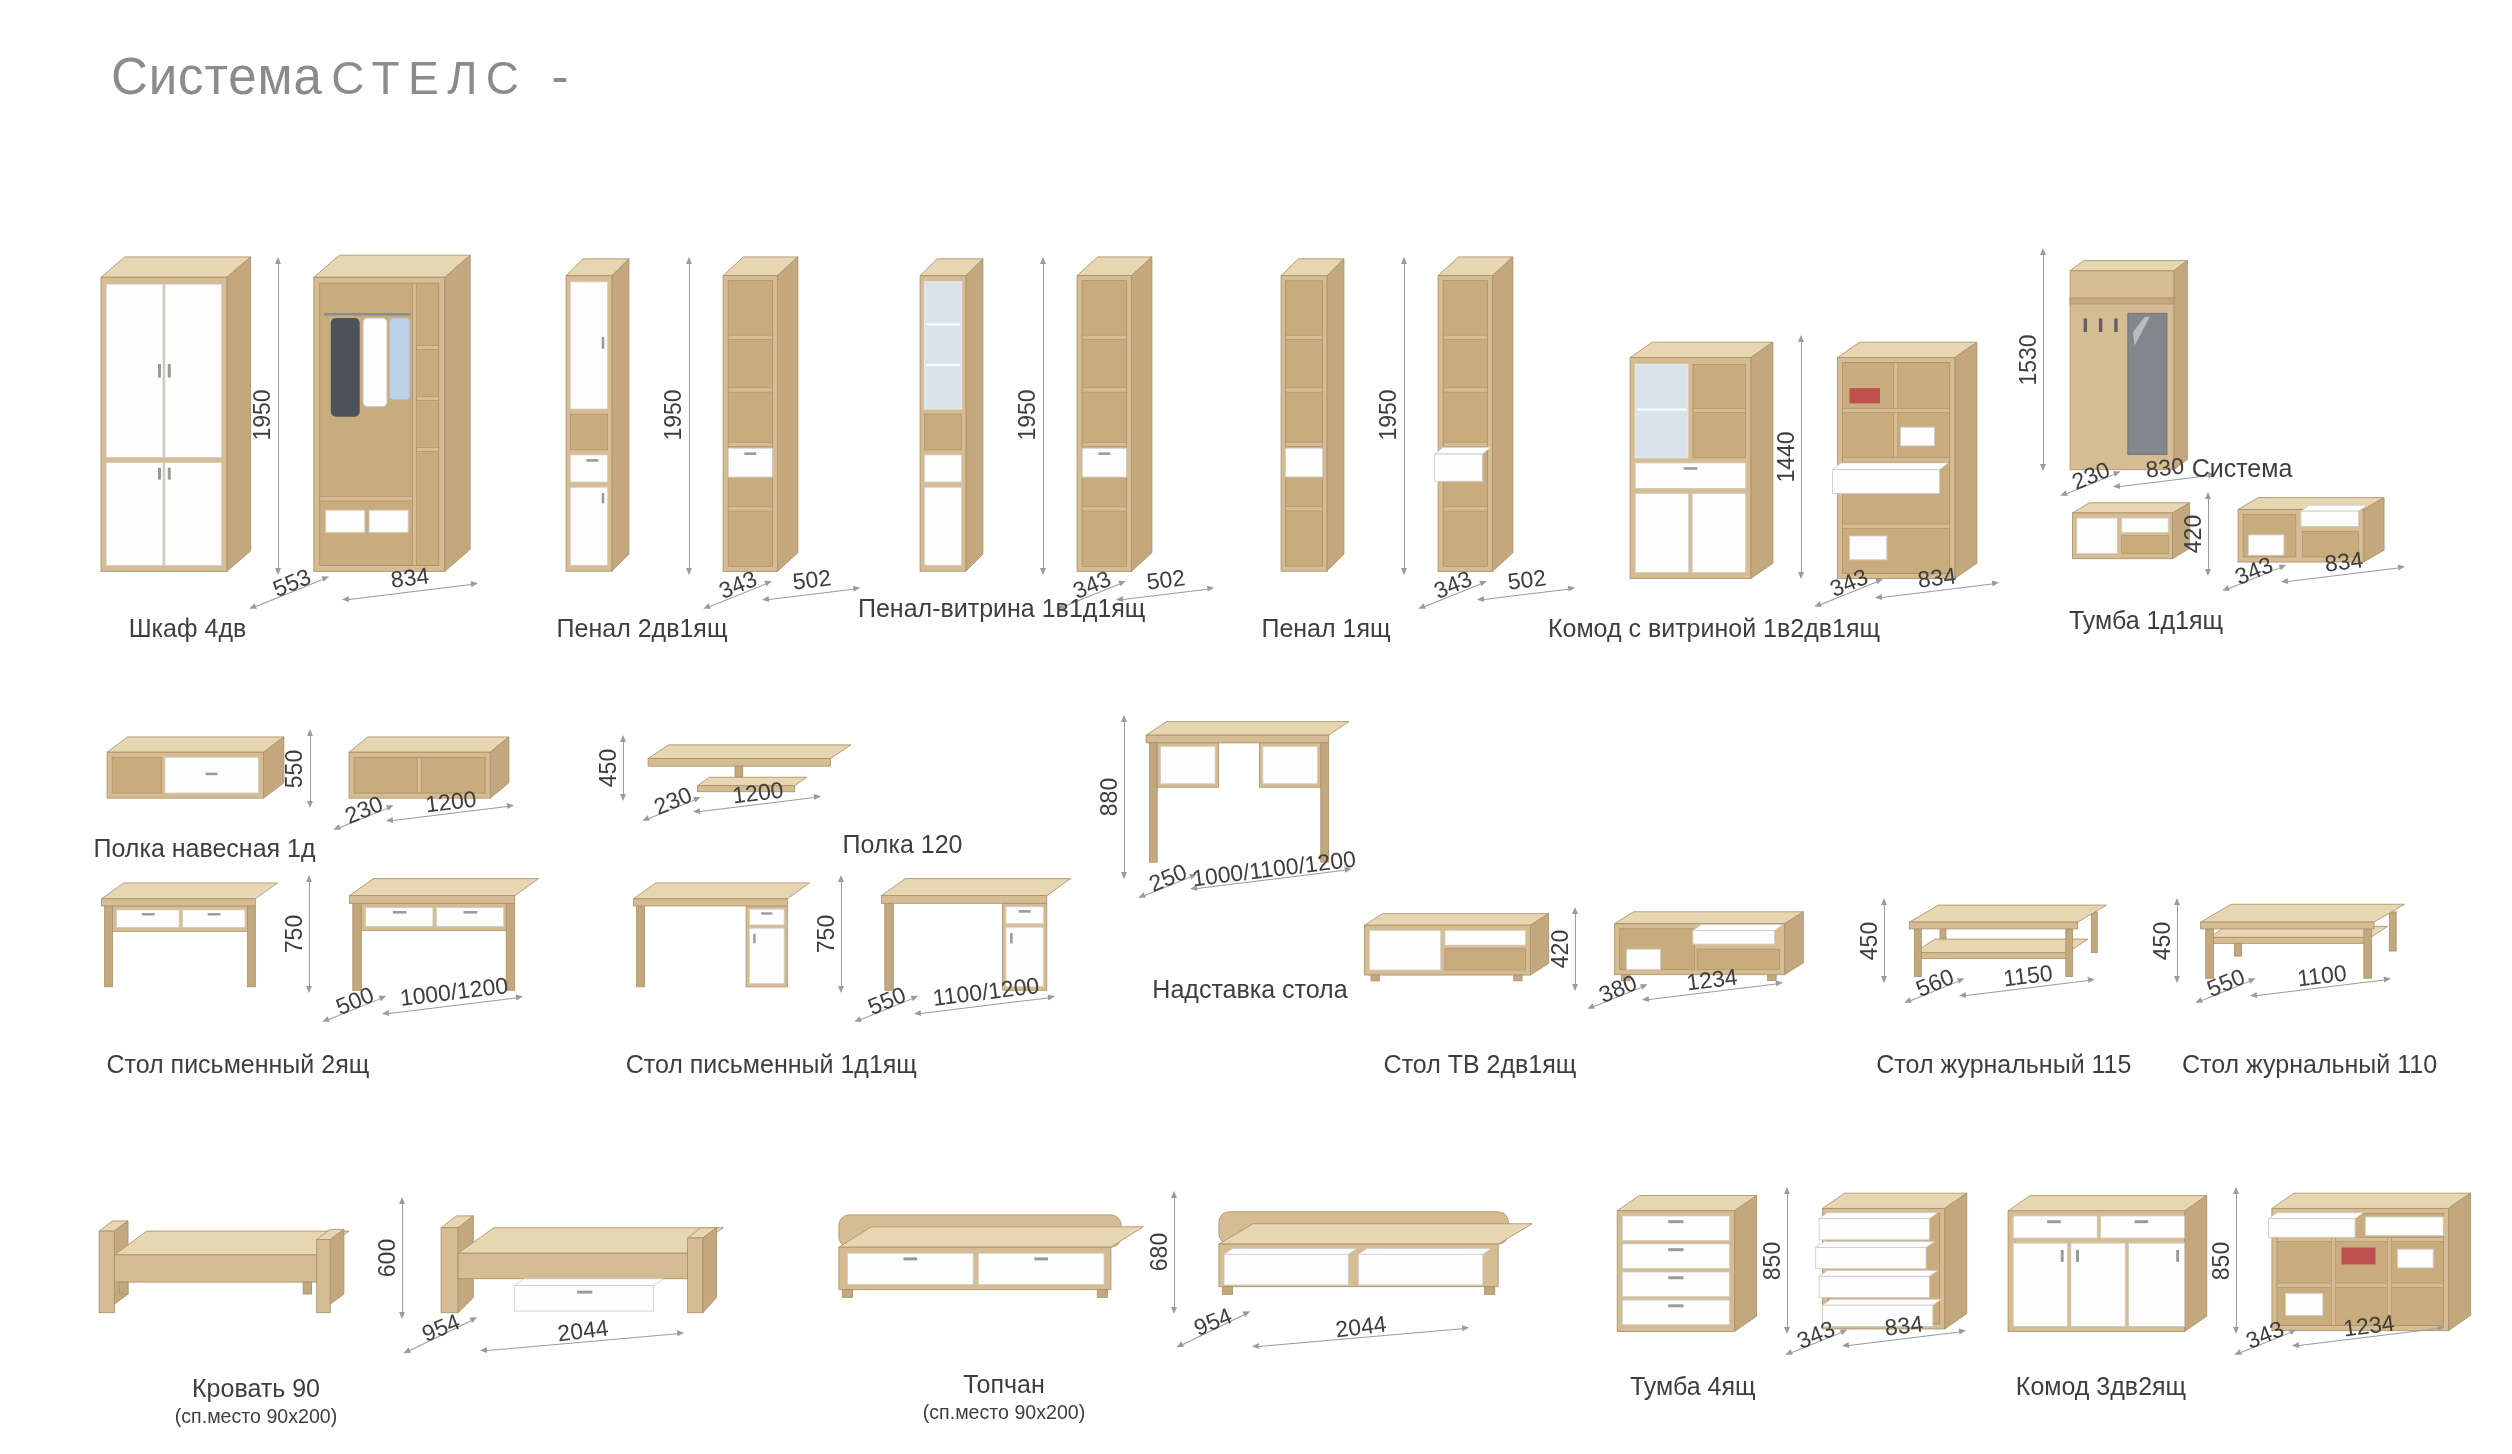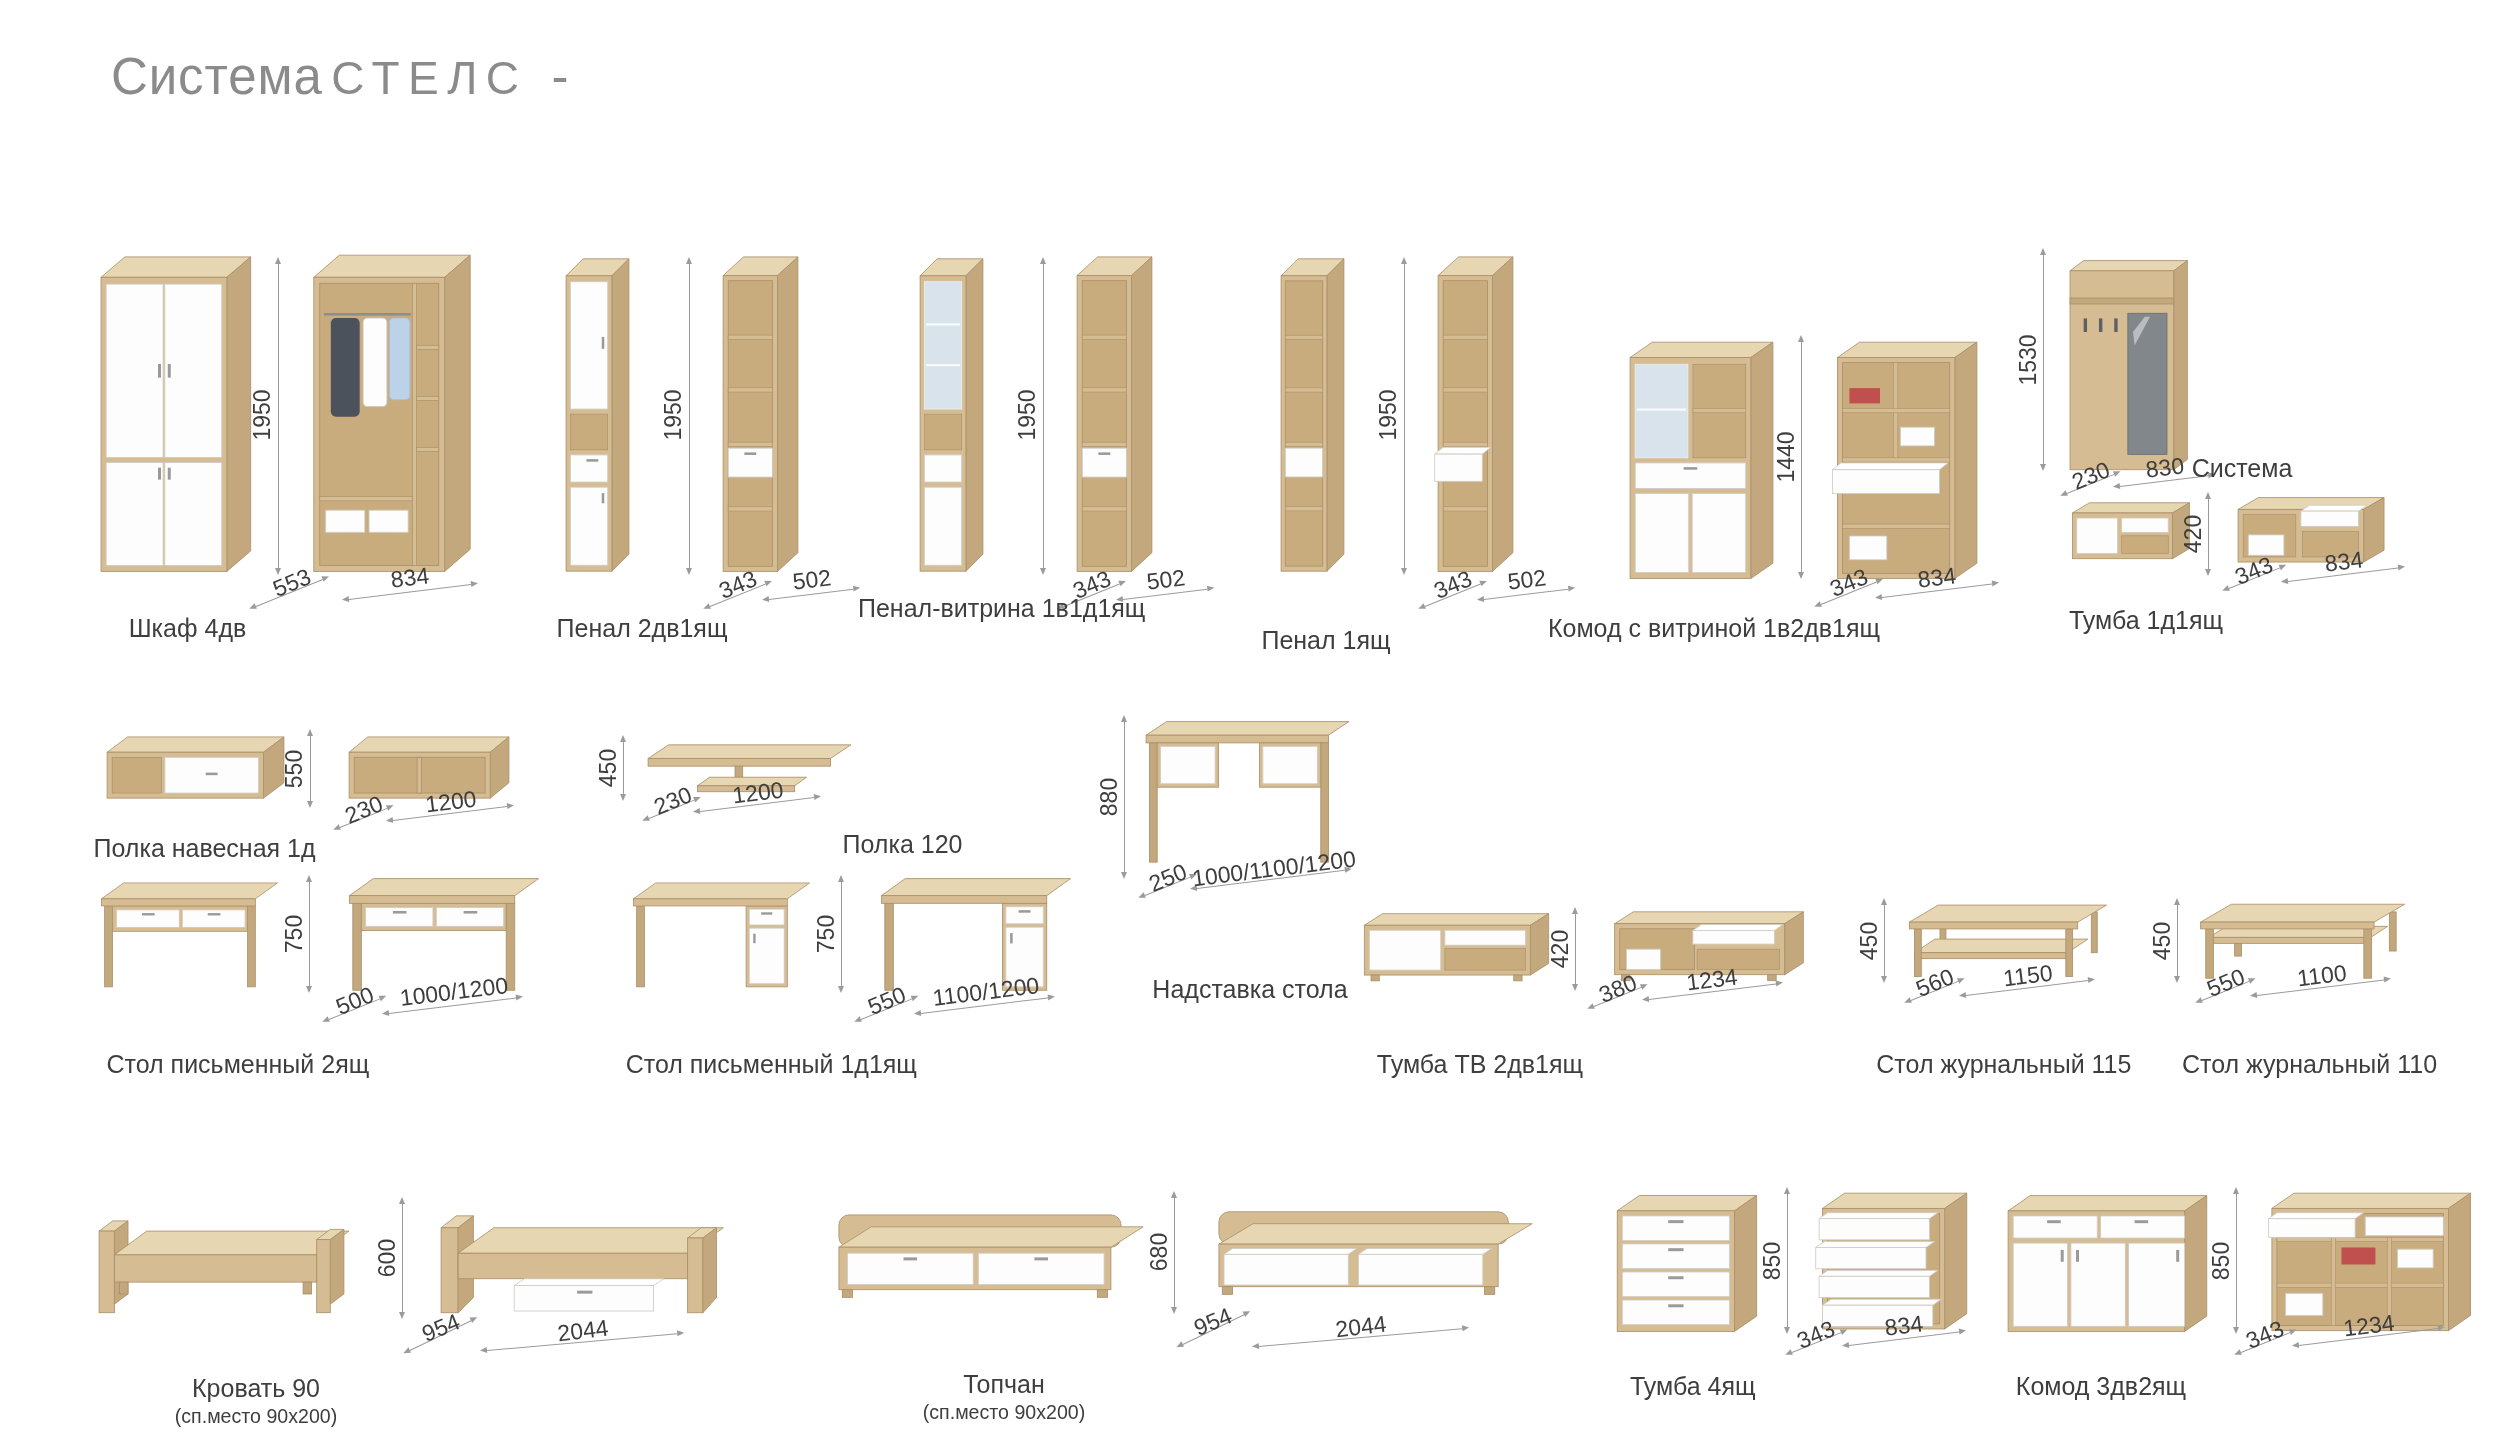--- a/index.html
+++ b/index.html
@@ -540,21 +540,21 @@
       </svg>
     <div class="dl v" style="left:128px;top:25.5px;height:305px"></div>
     <span class="dim v" style="left:112px;top:177px">1950</span>
     <svg class="art" style="left:157px;top:6.8px" width="85" height="340" viewBox="0 0 100 400">
         <use href="#s-penal-1ya-o"></use>
       </svg>
     <div class="dl h" style="left:149px;top:368px;width:60px;transform:rotate(-22deg)"></div>
     <span class="dim d" style="left:177px;top:347px">343</span>
     <div class="dl h" style="left:208px;top:361px;width:85px;transform:rotate(-7deg)"></div>
     <span class="dim w" style="left:251px;top:342px">502</span>
-    <div class="cap" style="left:-52px;top:388px;width:204px">Пенал 1ящ</div>
+    <div class="cap" style="left:-52px;top:376px;width:204px">Пенал 1ящ</div>
   </div>
 
   <div class="it" style="left:1625px;top:323px;width:366px;height:323px">
     <svg class="art" style="left:0;top:8.5px" width="153" height="255" viewBox="0 0 180 300">
         <use href="#s-komod-vit"></use>
       </svg>
     <div class="dl v" style="left:176px;top:18.7px;height:231px"></div>
     <span class="dim v" style="left:161px;top:134px">1440</span>
     <svg class="art" style="left:204px;top:8.5px" width="153" height="255" viewBox="0 0 180 300">
         <use href="#s-komod-vit-o"></use>
@@ -675,21 +675,21 @@
       </svg>
     <div class="dl v" style="left:214px;top:12px;height:70px"></div>
     <span class="dim v" style="left:199px;top:47px">420</span>
     <svg class="art" style="left:250px;top:3.4px" width="196" height="85" viewBox="0 0 230 100">
         <use href="#s-tv-o"></use>
       </svg>
     <div class="dl h" style="left:233px;top:104px;width:51px;transform:rotate(-22deg)"></div>
     <span class="dim d" style="left:257px;top:87px">380</span>
     <div class="dl h" style="left:288px;top:97px;width:128px;transform:rotate(-7deg)"></div>
     <span class="dim w" style="left:351px;top:78px">1234</span>
-    <div class="cap" style="left:-8.5px;top:148px;width:255px">Тумба ТВ 2дв1ящ</div>
+    <div class="cap" style="left:-8.5px;top:148px;width:255px">Стол ТВ 2дв1ящ</div>
   </div>
 
   <div class="it" style="left:1872px;top:893px;width:315px;height:187px">
     <div class="dl v" style="left:12px;top:12px;height:71px"></div>
     <span class="dim v" style="left:-3.4px;top:48px">450</span>
     <svg class="art" style="left:34px;top:6.8px" width="204" height="85" viewBox="0 0 240 100">
         <use href="#s-table115"></use>
       </svg>
     <div class="dl h" style="left:39px;top:107px;width:51px;transform:rotate(-22deg)"></div>
     <span class="dim d" style="left:63px;top:90px">560</span>

